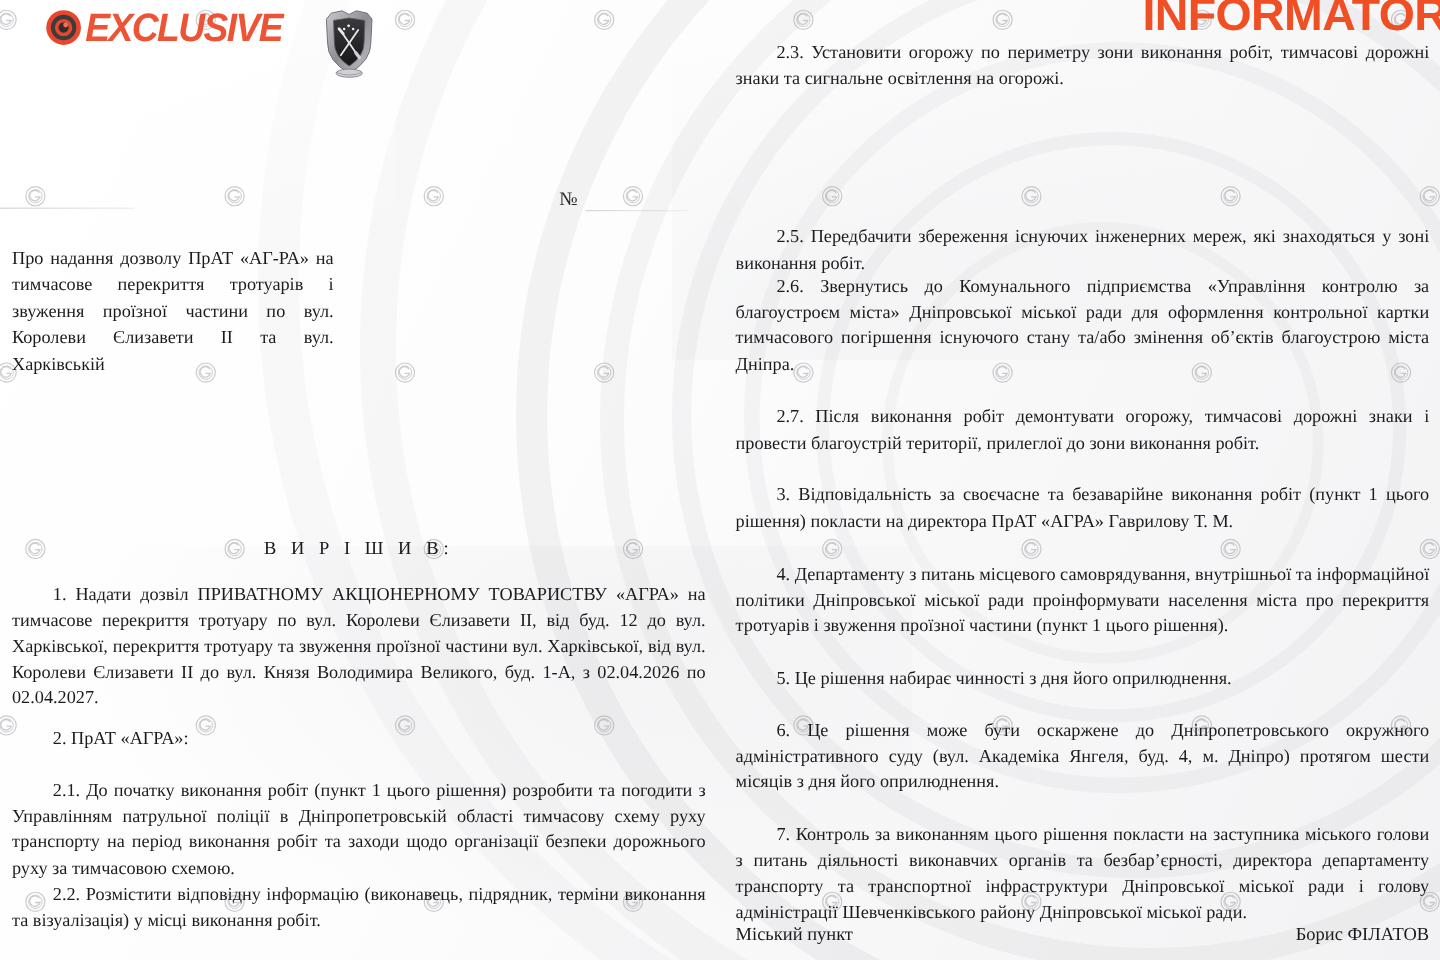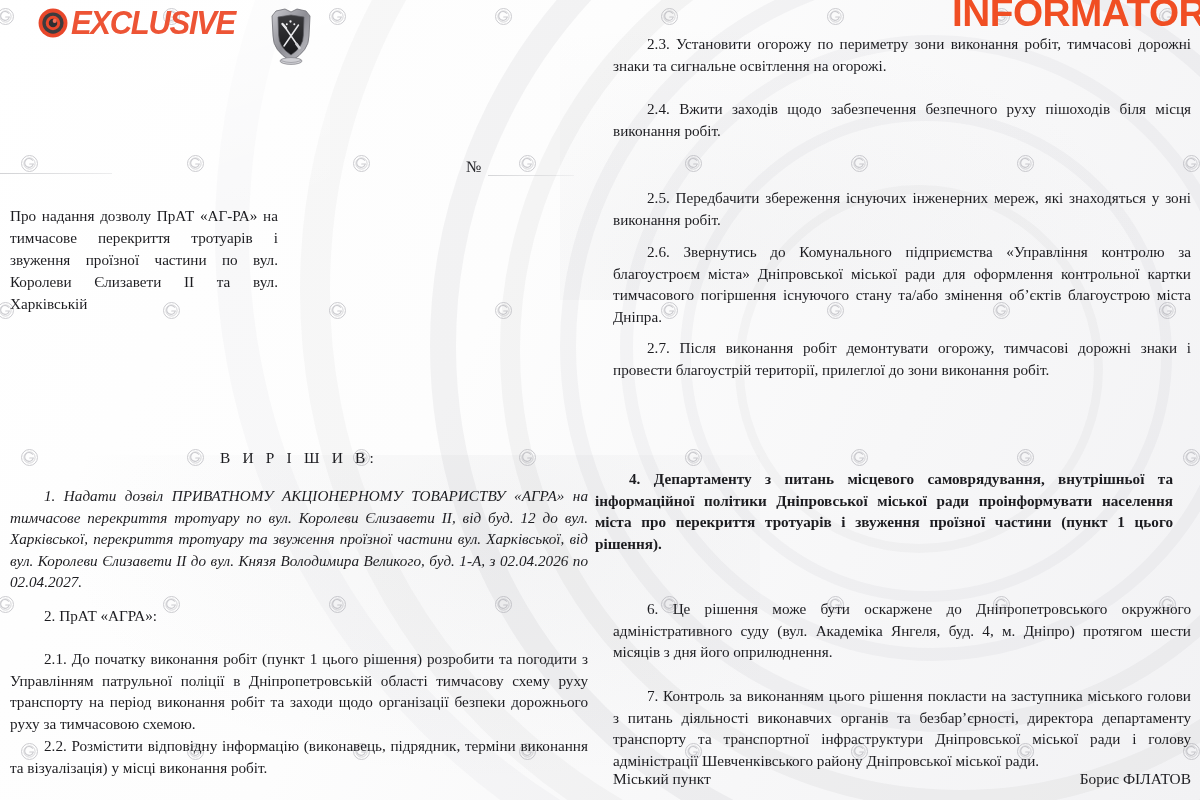--- a/index.html
+++ b/index.html
@@ -194,32 +194,32 @@
 
   #preamble  { position: absolute; left: 10px; top: 362px;  width: 578px; }
   #resolved  { position: absolute; left: 10px; top: 449px;  width: 578px; text-align: center; }
   #resolved .word {
     font-size: 15.4px;
     font-weight: 400;
     letter-spacing: 4.2px;
     color: #1a1a1e;
     text-align: center;
   }
-  #item-1    { position: absolute; left: 10px; top: 485px;  width: 578px; font-style: italic; }
+  #item-1    { position: absolute; left: 10px; top: 485px;  width: 578px; }
   #item-2    { position: absolute; left: 10px; top: 605px;  width: 578px; }
   #item-2-1  { position: absolute; left: 10px; top: 648px;  width: 578px; }
   #item-2-2  { position: absolute; left: 10px; top: 735px;  width: 578px; }
 
   #item-2-3  { position: absolute; left: 613px; top: 33px;  width: 578px; font-family: Liberation Serif, serif; }
   #item-2-4  { position: absolute; left: 613px; top: 98px;  width: 578px; }
   #item-2-5  { position: absolute; left: 613px; top: 163px; width: 578px; margin-top: 24px; }
-  #item-2-6  { position: absolute; left: 613px; top: 228px; width: 578px; margin-top: 13px; }
+  #item-2-6  { position: absolute; left: 613px; top: 228px; width: 578px; }
   #item-2-7  { position: absolute; left: 613px; top: 337px; width: 578px; }
   #item-3    { position: absolute; left: 613px; top: 402px; width: 578px; }
-  #item-4    { position: absolute; left: 595px; top: 468px; width: 578px; font-weight: bold; }
+  #item-4    { position: absolute; left: 613px; top: 468px; width: 578px; }
   #item-5    { position: absolute; left: 613px; top: 555px; width: 578px; }
   #item-6    { position: absolute; left: 613px; top: 598px; width: 578px; }
   #item-7    { position: absolute; left: 613px; top: 685px; width: 578px; }
 
   #signature {
     position: absolute;
     left: 613px;
     top: 770px;
     width: 578px;
     display: flex;
@@ -563,41 +563,44 @@
     </div>
 
     <div id="item-2-2">
       <p class="body indent">2.2. Розмістити відповідну інформацію (виконавець, підрядник, терміни виконання та візуалізація) у місці виконання робіт.</p>
     </div>
 
     <div id="item-2-3">
       <p class="body indent">2.3. Установити огорожу по периметру зони виконання робіт, тимчасові дорожні знаки та сигнальне освітлення на огорожі.</p>
     </div>
 
-    <div id="item-2-4">
-      <p class="body indent">2.4. Вжити заходів щодо забезпечення безпечного руху пішоходів біля місця виконання робіт.</p>
-    </div>
 
     <div id="item-2-5">
       <p class="body indent">2.5. Передбачити збереження існуючих інженерних мереж, які знаходяться у зоні виконання робіт.</p>
     </div>
 
     <div id="item-2-6">
       <p class="body indent">2.6. Звернутись до Комунального підприємства «Управління контролю за благоустроєм міста» Дніпровської міської ради для оформлення контрольної картки тимчасового погіршення існуючого стану та/або змінення об’єктів благоустрою міста Дніпра.</p>
     </div>
 
     <div id="item-2-7">
       <p class="body indent">2.7. Після виконання робіт демонтувати огорожу, тимчасові дорожні знаки і провести благоустрій території, прилеглої до зони виконання робіт.</p>
     </div>
 
+    <div id="item-3">
+      <p class="body indent">3. Відповідальність за своєчасне та безаварійне виконання робіт (пункт 1 цього рішення) покласти на директора ПрАТ «АГРА» Гаврилову Т. М.</p>
+    </div>
 
     <div id="item-4">
       <p class="body indent">4. Департаменту з питань місцевого самоврядування, внутрішньої та інформаційної політики Дніпровської міської ради проінформувати населення міста про перекриття тротуарів і звуження проїзної частини (пункт 1 цього рішення).</p>
     </div>
 
+    <div id="item-5">
+      <p class="body indent">5. Це рішення набирає чинності з дня його оприлюднення.</p>
+    </div>
 
     <div id="item-6">
       <p class="body indent">6. Це рішення може бути оскаржене до Дніпропетровського окружного адміністративного суду (вул. Академіка Янгеля, буд. 4, м. Дніпро) протягом шести місяців з дня його оприлюднення.</p>
     </div>
 
     <div id="item-7">
       <p class="body indent">7. Контроль за виконанням цього рішення покласти на заступника міського голови з питань діяльності виконавчих органів та безбар’єрності, директора департаменту транспорту та транспортної інфраструктури Дніпровської міської ради і голову адміністрації Шевченківського району Дніпровської міської ради.</p>
     </div>
 
     <div id="signature">

